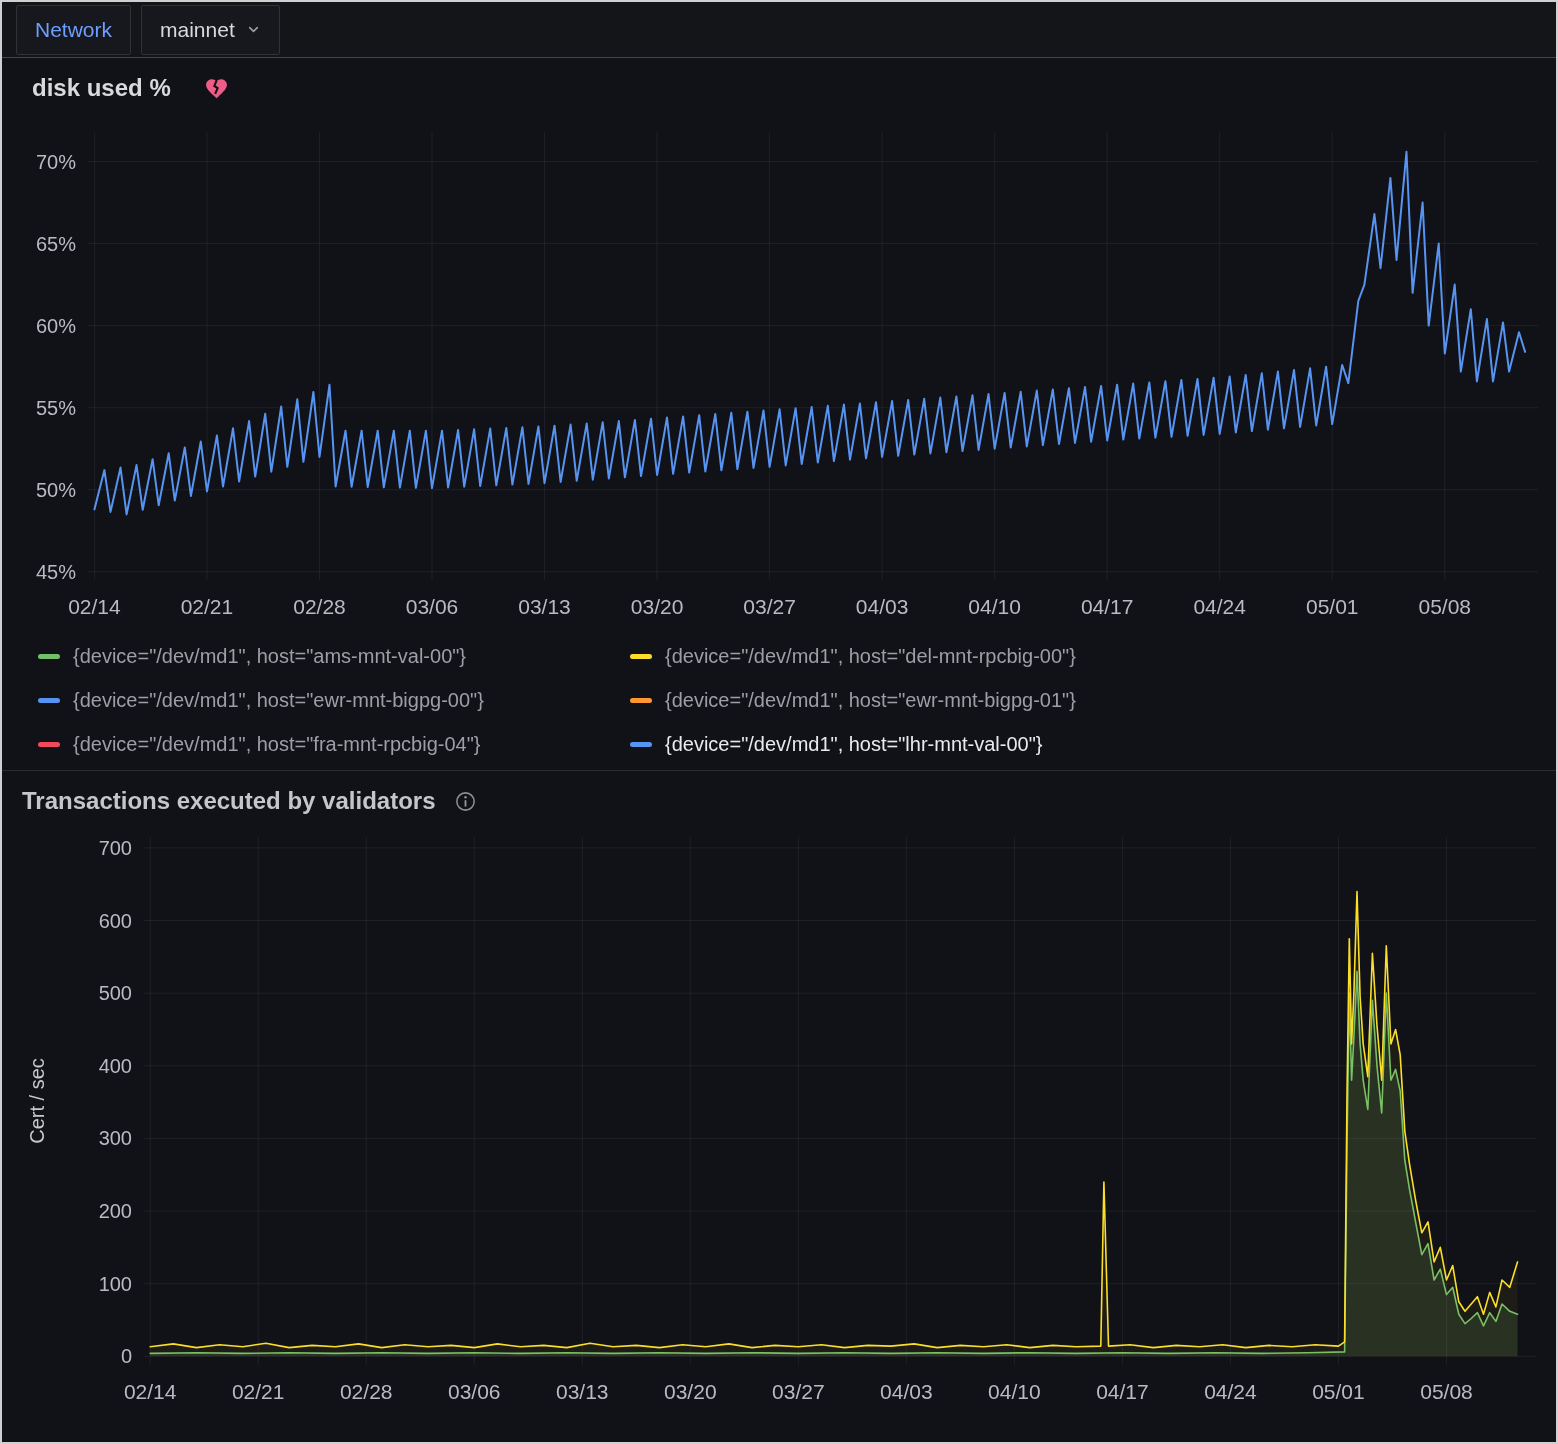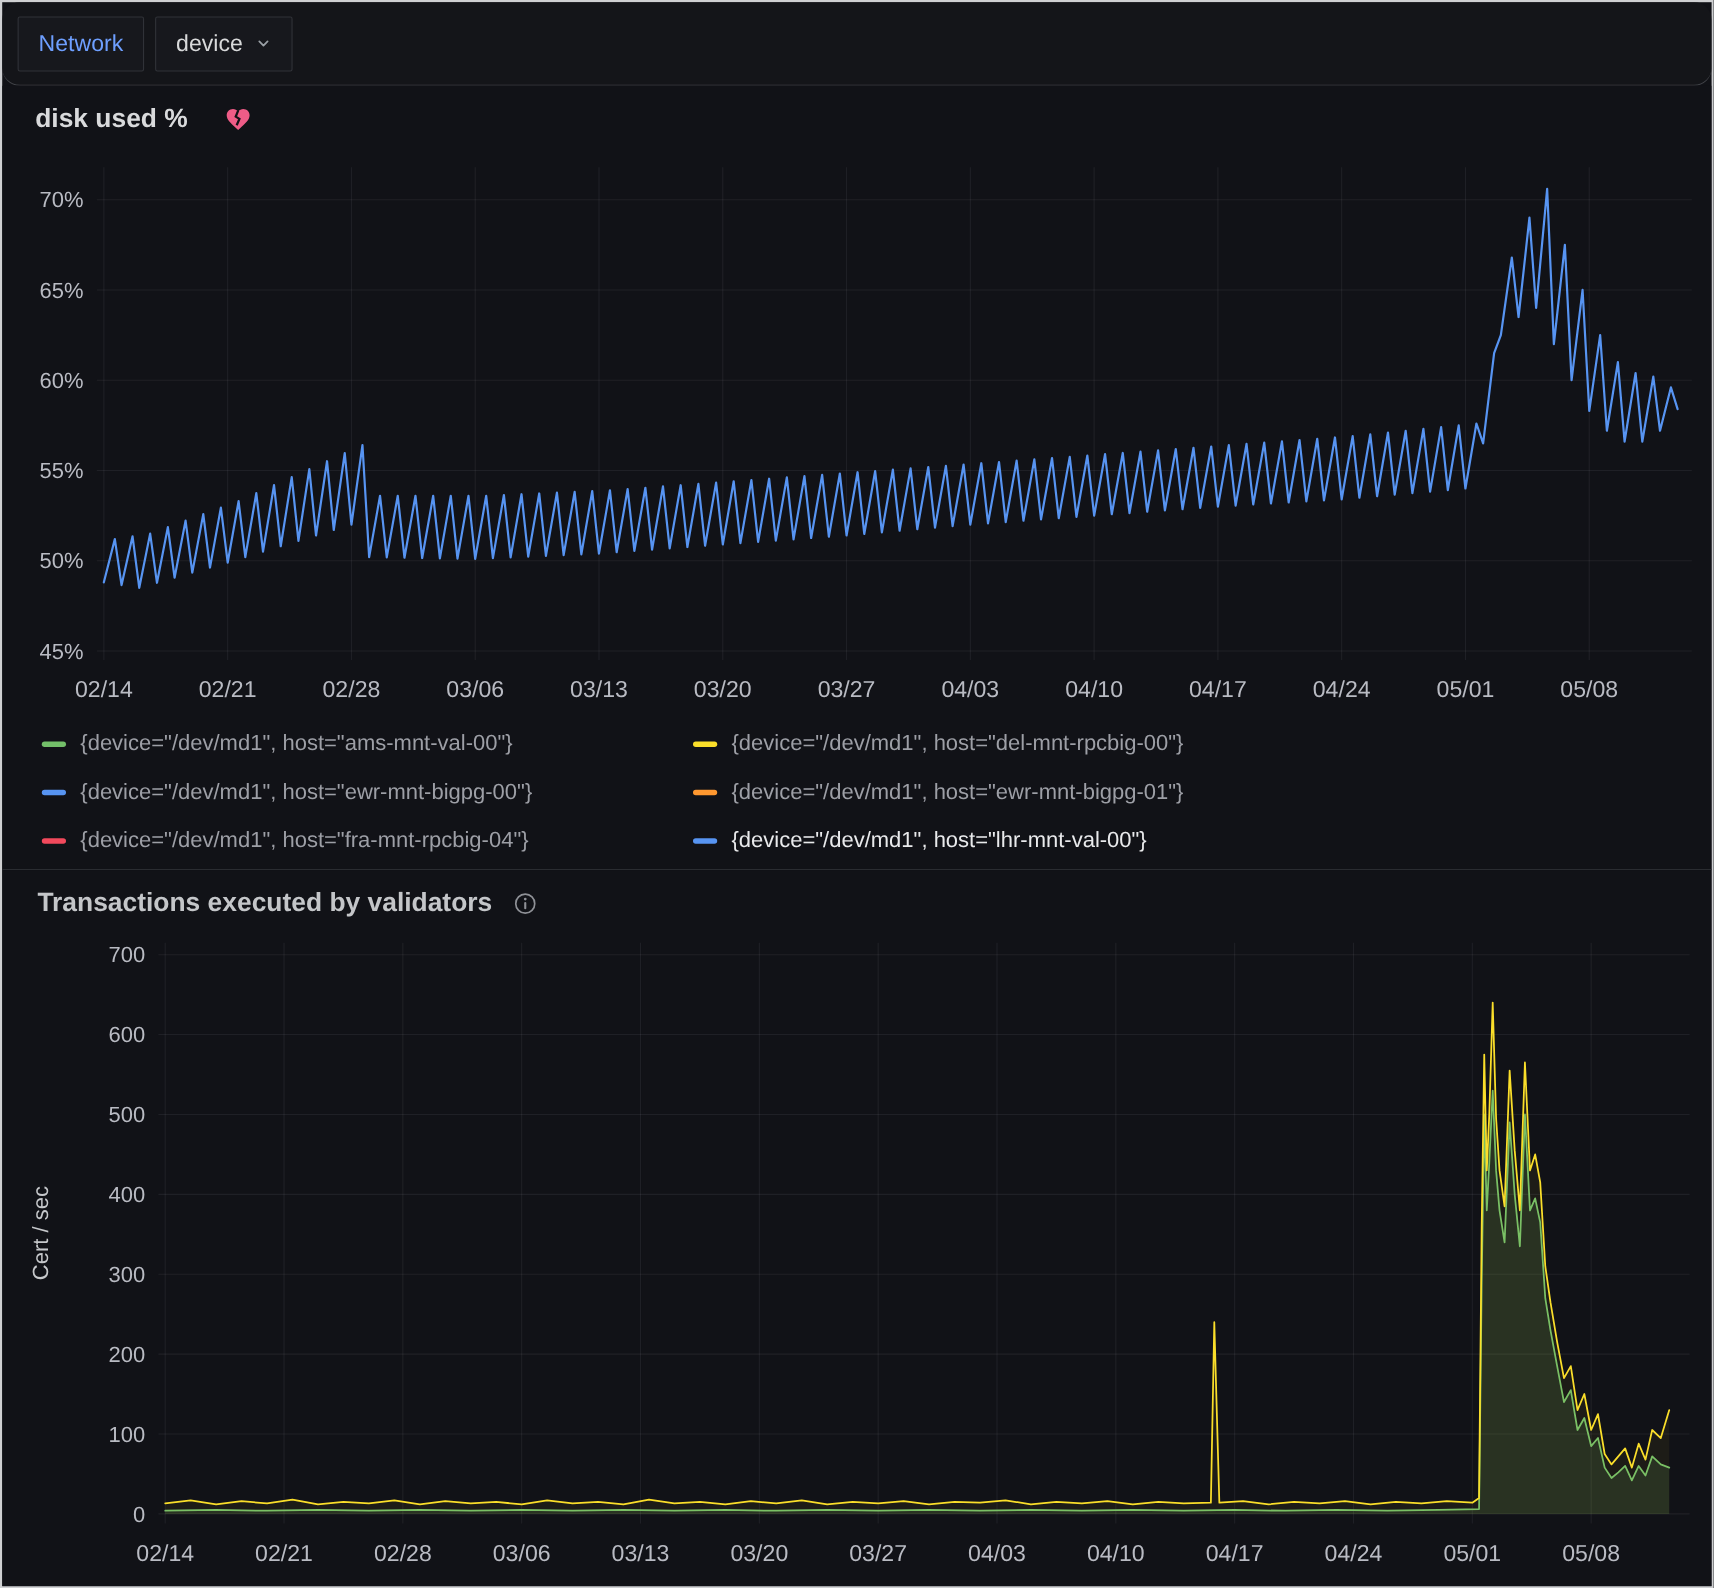--- a/index.html
+++ b/index.html
@@ -6,26 +6,25 @@
   html,body { margin:0; padding:0; background:#0c0d10; }
   .frame {
     width:1558px; height:1444px;
     background:#111217;
     border:2px solid #cfd0d2;
     font-family:"Liberation Sans", sans-serif;
     display:flex; flex-direction:column; overflow:hidden;
   }
   
   .topbar {
-    flex:0 0 auto; height:76px;
+    flex:0 0 auto; height:56px;
     display:flex; align-items:center; gap:10px;
     padding:12px 14px;
     background:#141519;
     border-bottom:1px solid #44464b;
-    border-radius:16px;
   }
   .var-label, .var-select {
     height:50px; display:flex; align-items:center;
     padding:0 18px; background:#17181d;
     border:1px solid #303238; border-radius:2px;
     font-size:21px;
   }
   .var-label { color:#6e9fff; }
   .var-select { color:#d8d9da; gap:11px; cursor:pointer; }
   
@@ -51,21 +50,21 @@
   svg text { font-family:"Liberation Sans", sans-serif; }
 </style>
 </head>
 <body>
 
 <div class="frame">
 
   <div class="topbar">
     <div class="var-label">Network</div>
     <div class="var-select">
-      <span>device</span>
+      <span>mainnet</span>
       <span class="icon">
         <svg width="15" height="15" viewBox="0 0 24 24">
             <path d="M6 9l6 6 6-6" stroke="#9aa0a6" stroke-width="2.6" fill="none" stroke-linecap="round" stroke-linejoin="round"></path>
           </svg>
       </span>
     </div>
   </div>
 
   <section class="panel panel1">
     <div class="panel-header">
@@ -144,21 +143,21 @@
           <span>{device="/dev/md1", host="fra-mnt-rpcbig-04"}</span>
         </div>
         <div class="legend-item highlight">
           <span class="dash" style="background: rgb(87, 148, 242);"></span>
           <span>{device="/dev/md1", host="lhr-mnt-val-00"}</span>
         </div>
       </div>
   </section>
 
   <section class="panel panel2">
-    <div class="panel-header" style="padding-left:32px; gap:18px;">
+    <div class="panel-header" style="padding-left:20px; gap:18px;">
       <h2 class="panel-title">Transactions executed by validators</h2>
       <span class="icon">
         <svg width="23" height="23" viewBox="0 0 24 24">
           <circle cx="12" cy="12" r="9" fill="none" stroke="#8e9096" stroke-width="1.6"></circle>
           <circle cx="12" cy="7.6" r="1.3" fill="#8e9096"></circle>
           <rect x="11" y="10.4" width="2" height="7" rx="1" fill="#8e9096"></rect>
         </svg>
       </span>
     </div>
     <div class="chart" id="chart-tx"><svg width="1554" height="600" viewBox="0 0 1554 600">

